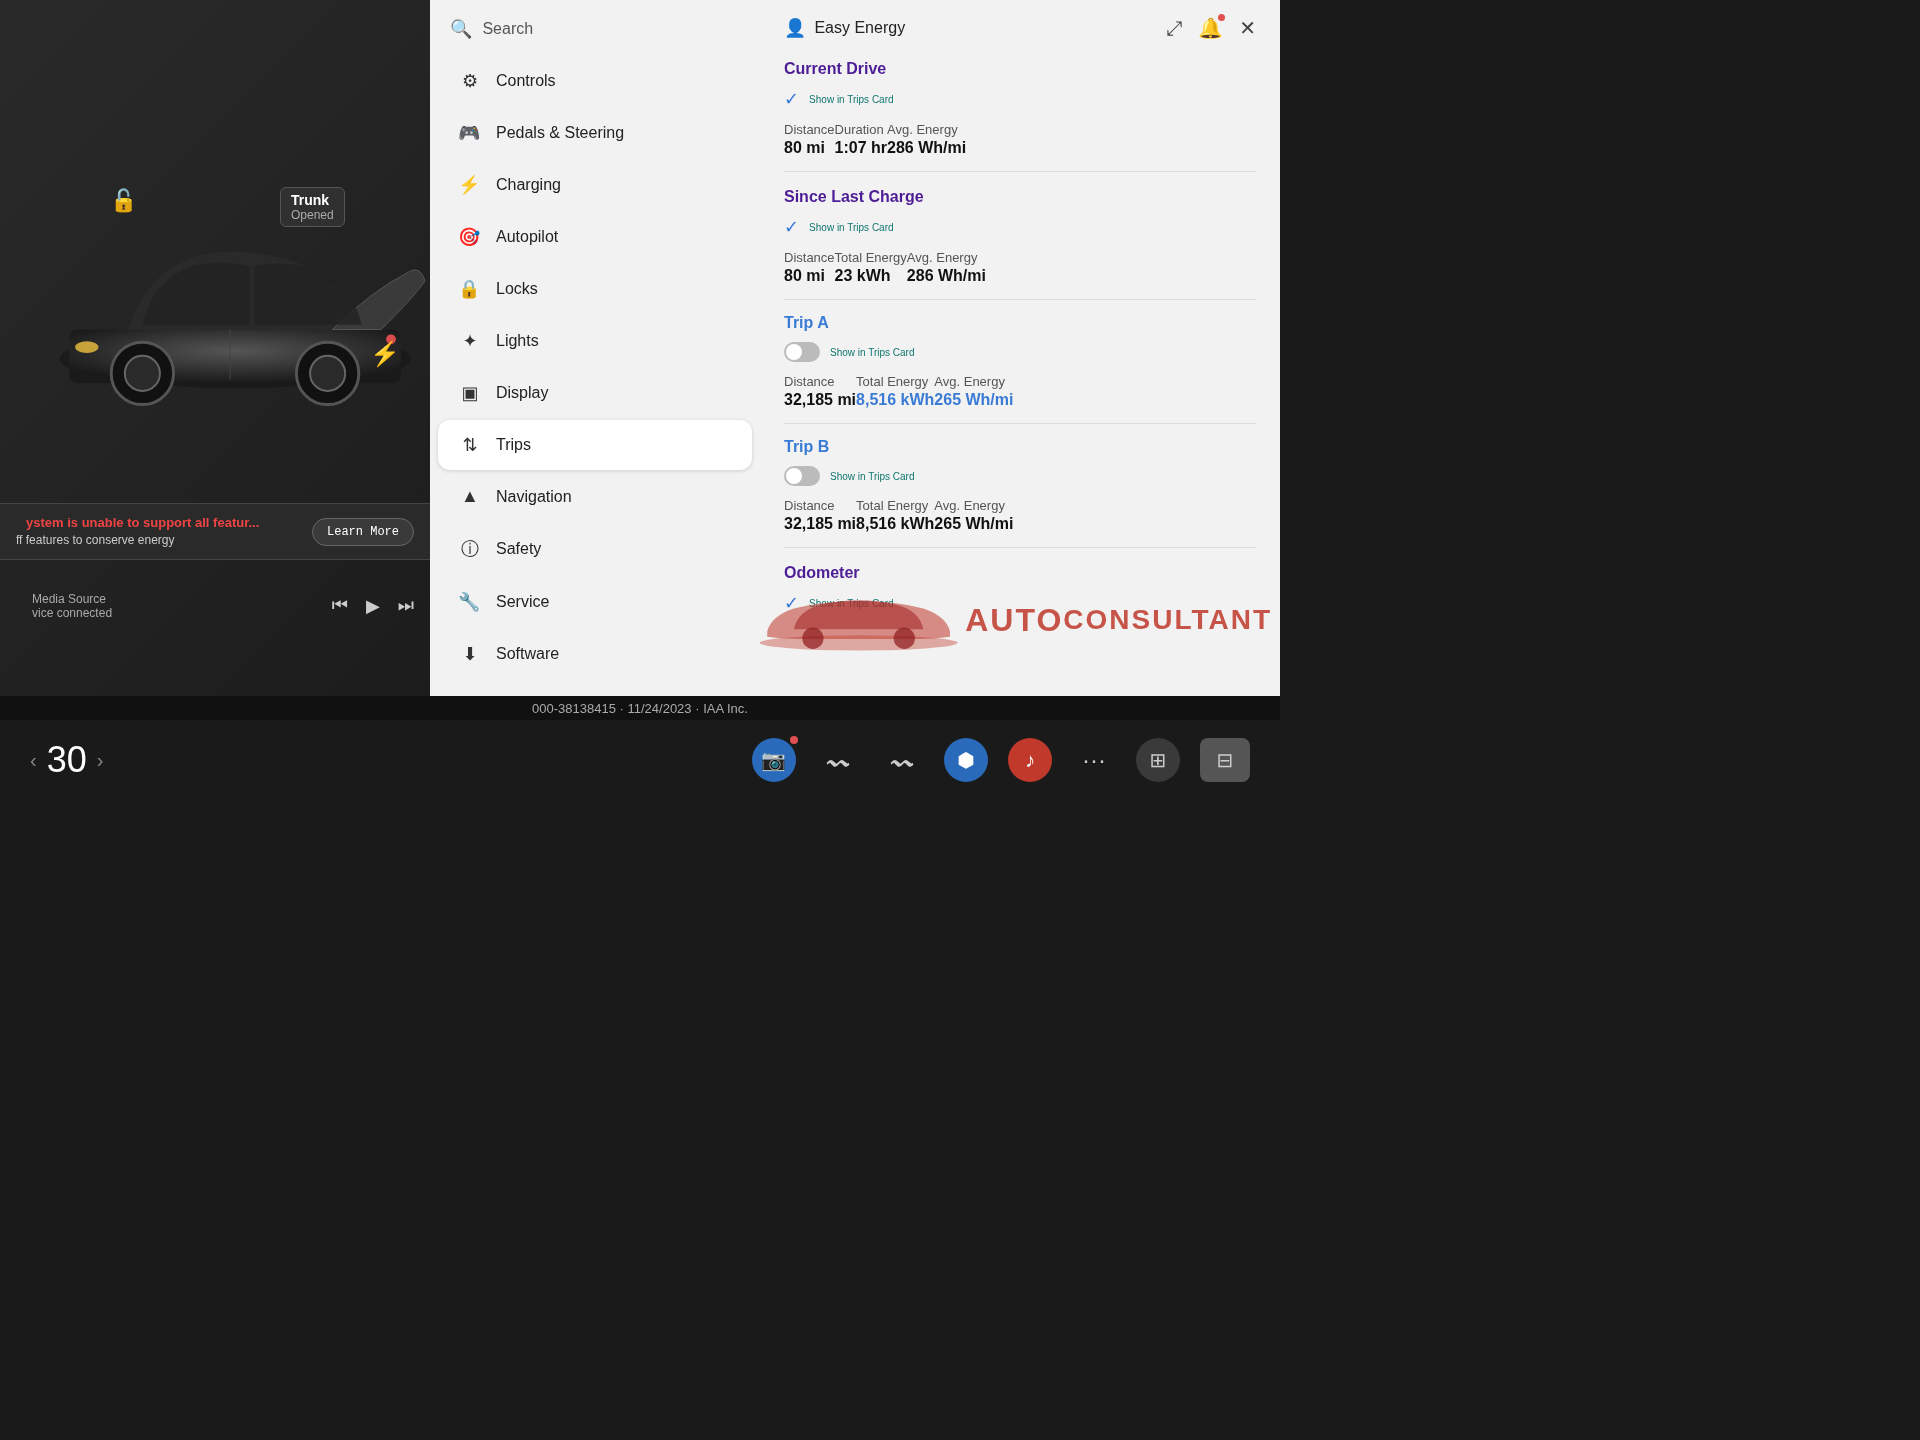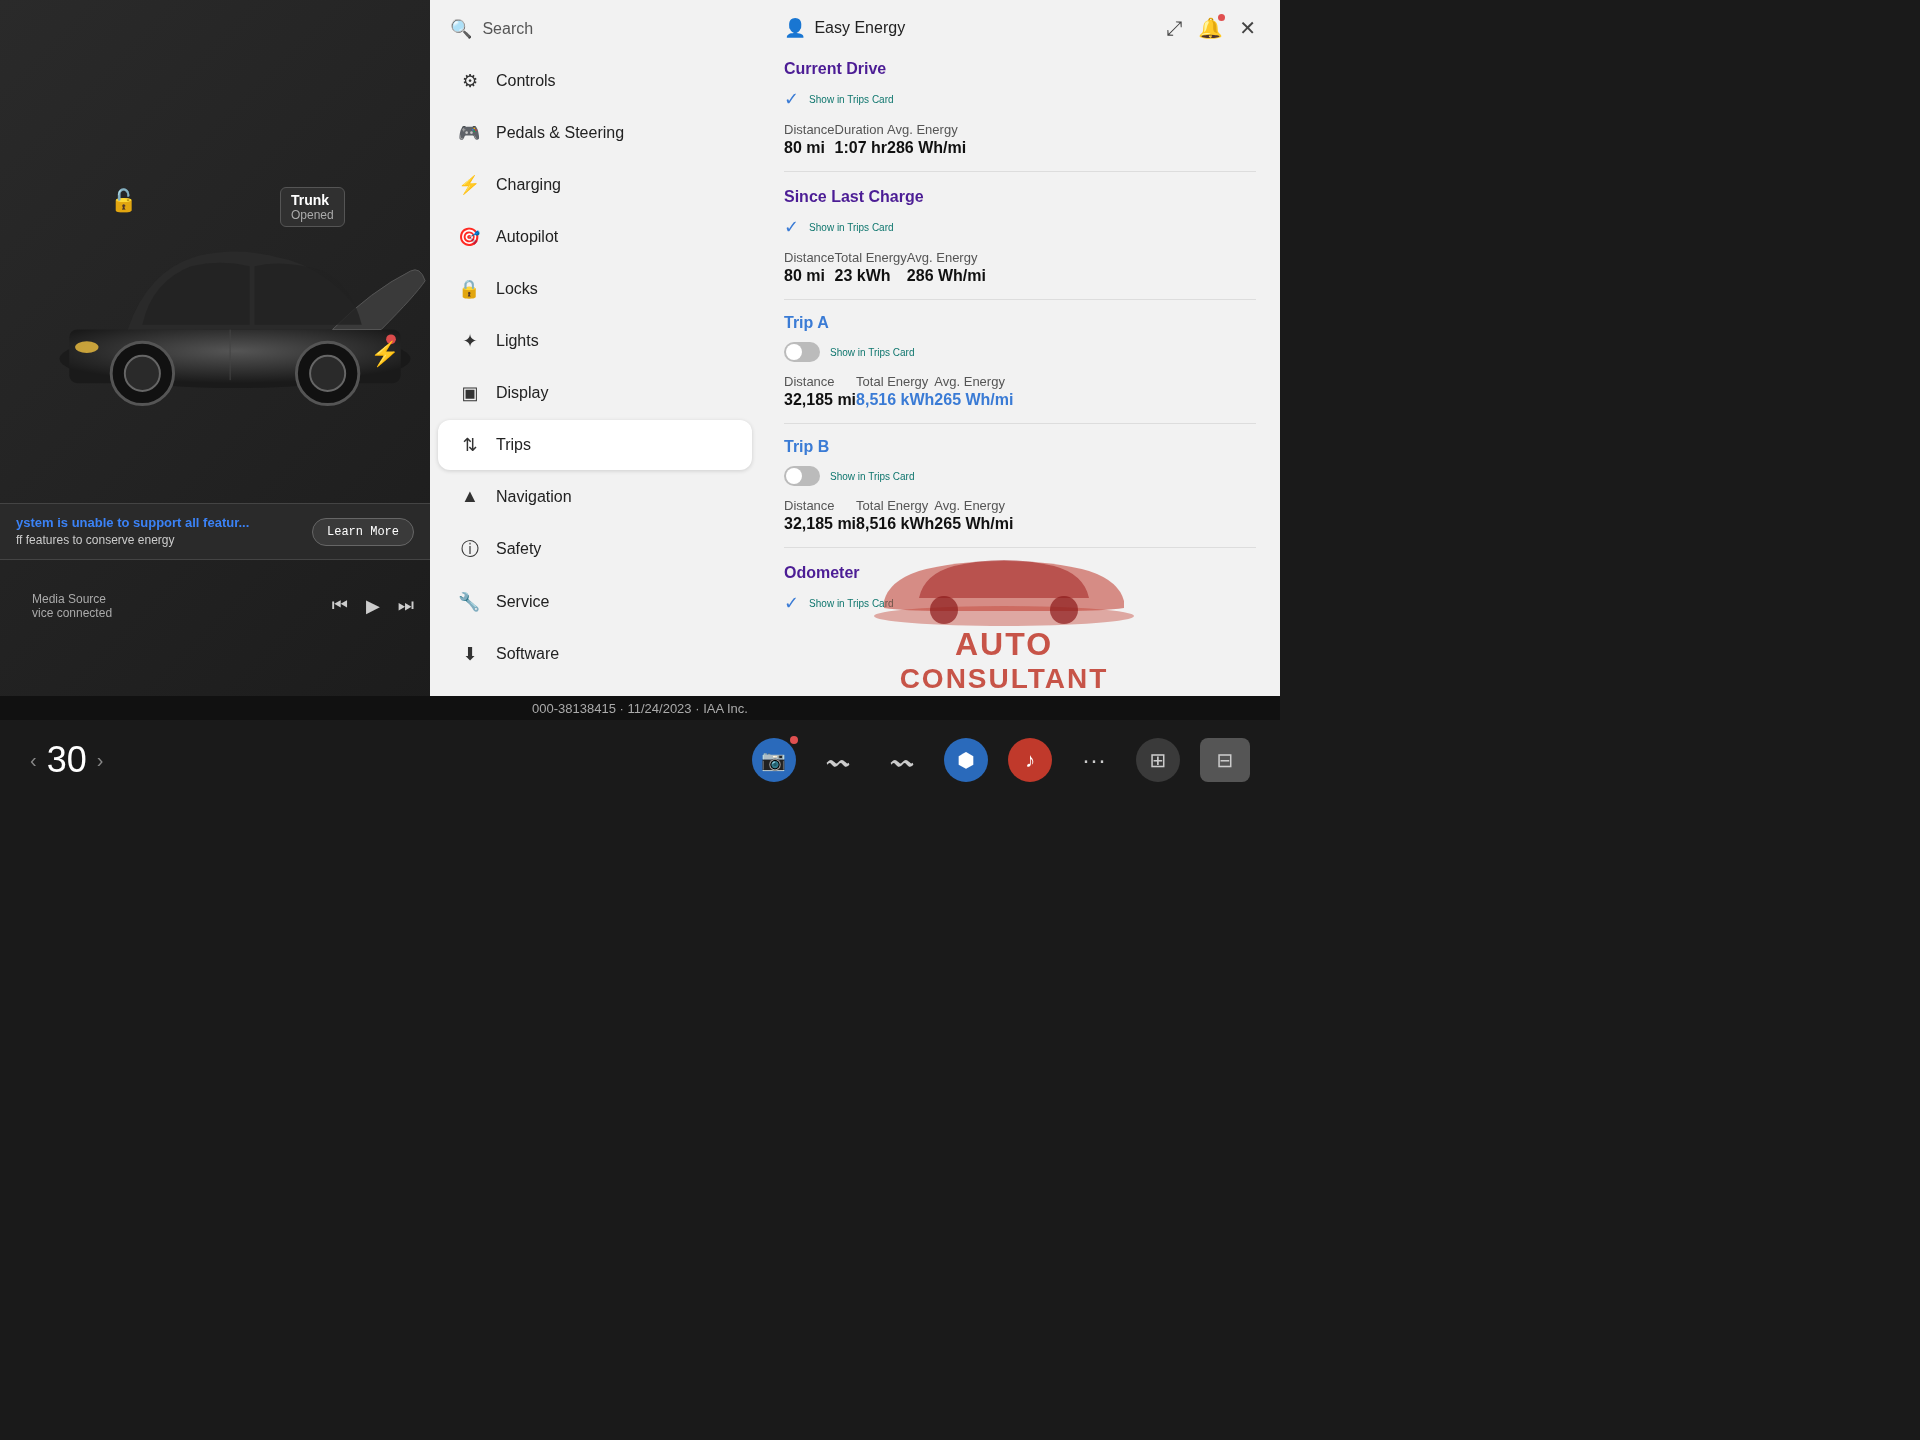--- a/index.html
+++ b/index.html
@@ -72,21 +72,21 @@
       padding: 10px 16px;
       display: flex;
       justify-content: space-between;
       align-items: center;
     }
     .alert-text {
       color: #ccc;
       font-size: 12px;
       line-height: 1.4;
     }
-    .alert-text strong { color: #3b82f6; font-size: 13px; }
+    .alert-text strong { color: #ef4444; font-size: 13px; margin-left: 10px; }
     .learn-more-btn {
       background: #3a3a3a;
       border: 1px solid #666;
       border-radius: 20px;
       color: #fff;
       font-size: 12px;
       padding: 6px 14px;
       cursor: pointer;
       font-family: Liberation Mono, monospace;
     }
@@ -291,25 +291,25 @@
     .taskbar-icon.bluetooth { background: #2a6abb; color: #fff; }
     .taskbar-icon.music { background: #c0392b; color: #fff; }
     .taskbar-icon.dots { color: #ccc; font-size: 24px; background: transparent; }
     .taskbar-icon.grid { background: #3a3a3a; color: #ccc; }
     .taskbar-icon.settings { background: #3a3a3a; color: #ccc; }
     .taskbar-icon.heat { color: #ccc; background: transparent; }
 
     .watermark {
       position: absolute;
       bottom: 80px;
-      right: 16px;
+      right: 8px;
       width: 520px;
       height: 200px;
       display: flex;
-      flex-direction: column;
+      flex-direction: row;
       align-items: center;
       justify-content: center;
       pointer-events: none;
       z-index: 10;
     }
     .watermark-text {
       color: #c0392b;
       font-size: 32px;
       font-weight: 900;
       letter-spacing: 2px;

